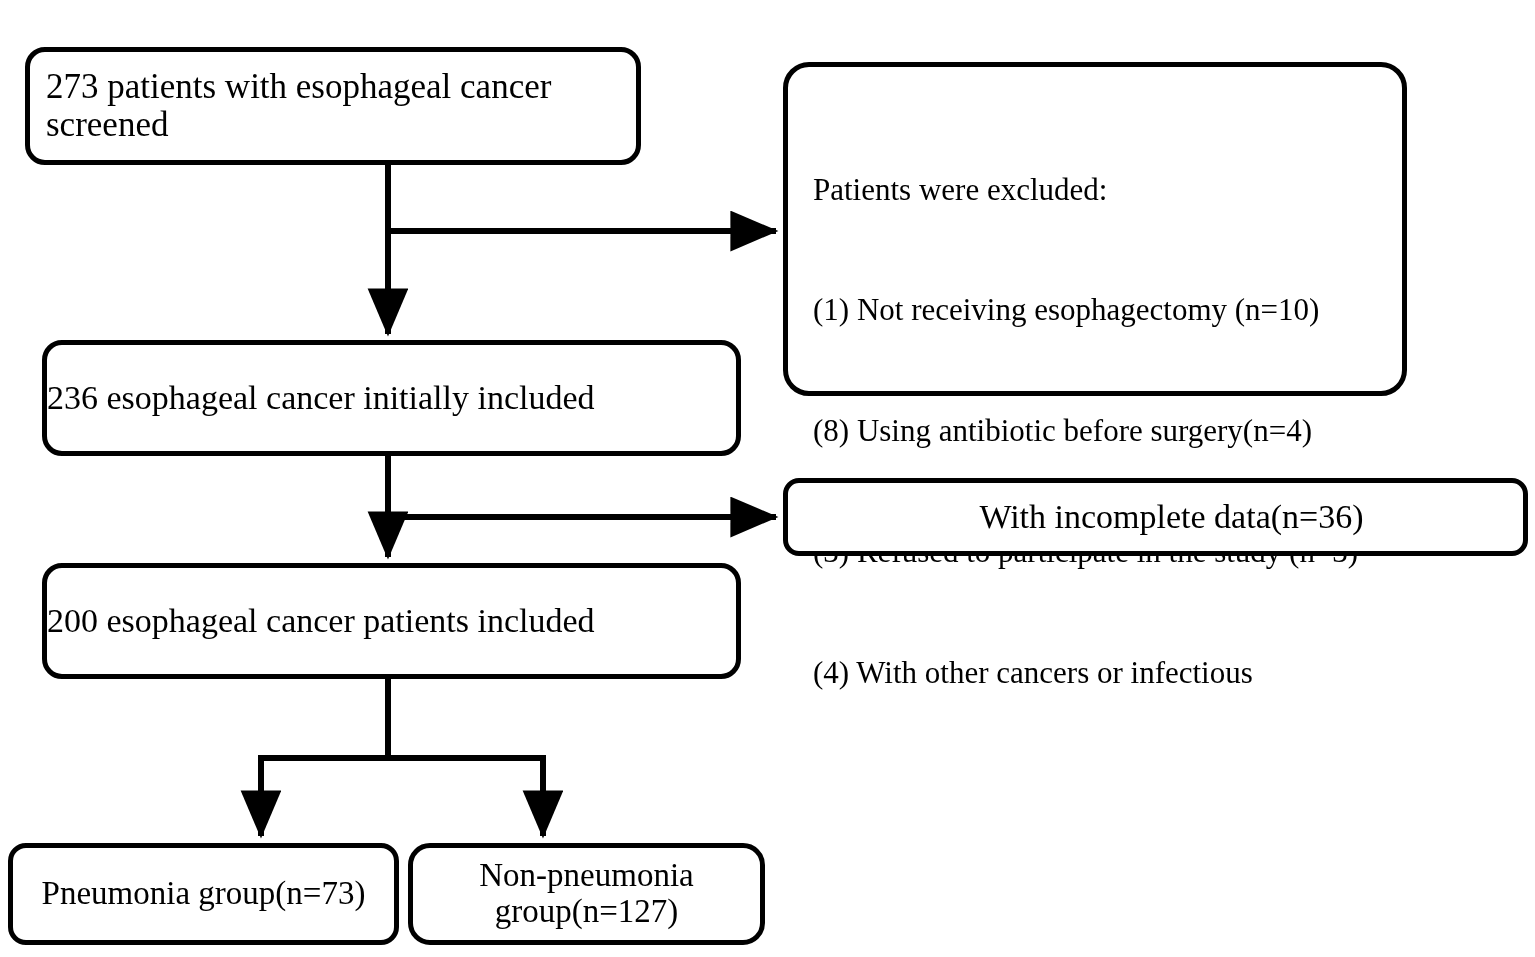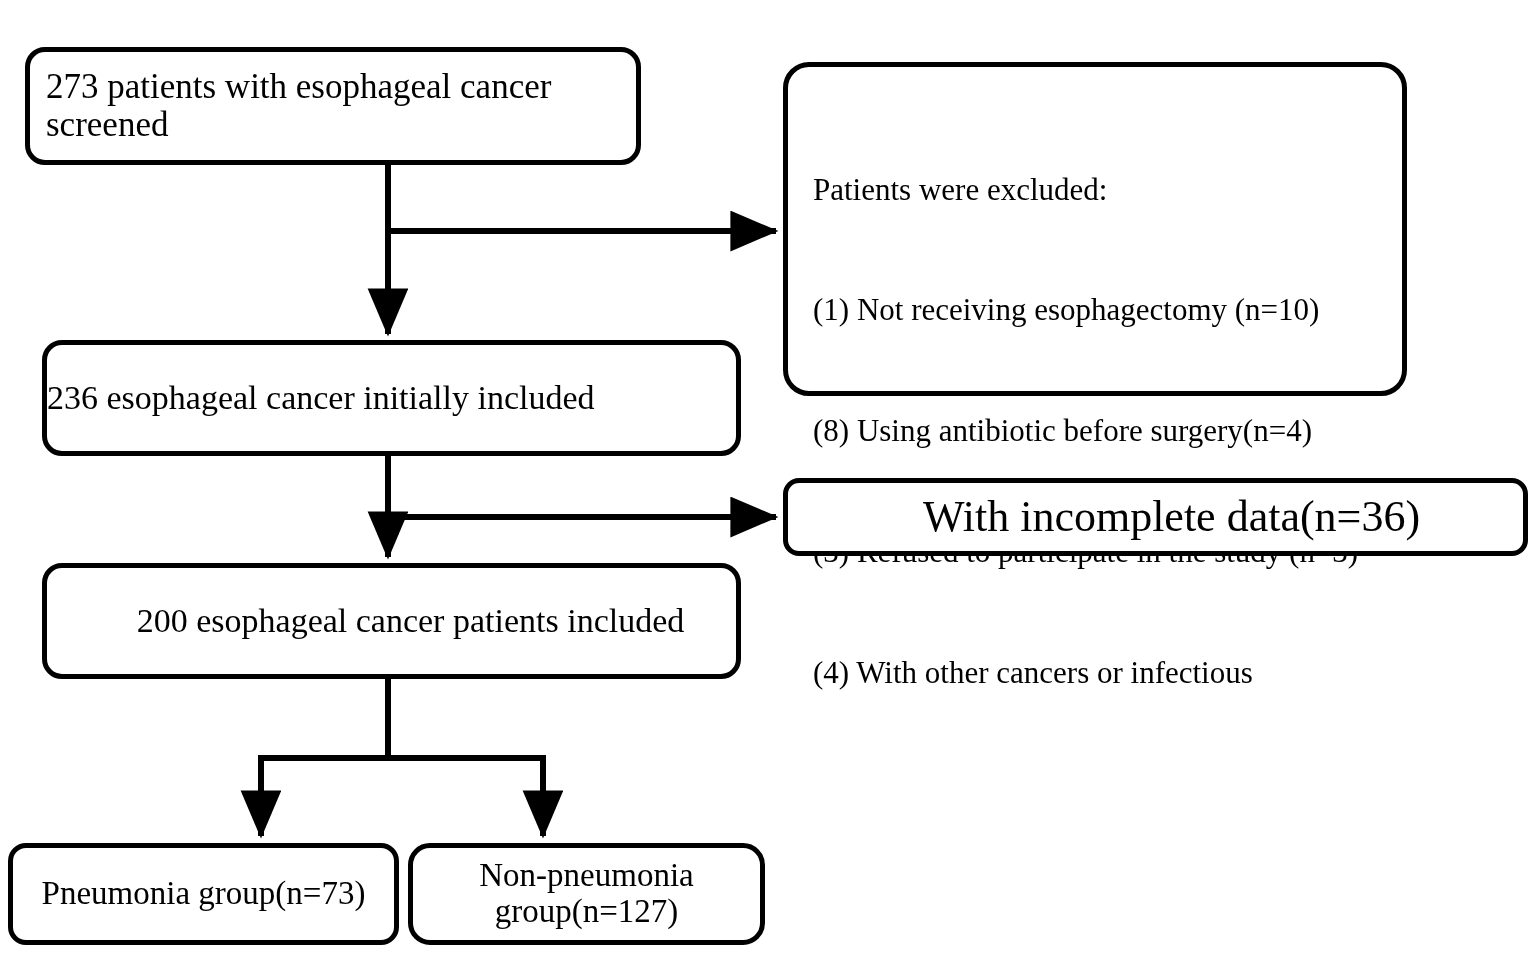--- a/index.html
+++ b/index.html
@@ -71,32 +71,31 @@
   #node-initial .node-text {
     font-size: 34px;
     text-align: left;
   }
 
   #node-incomplete {
     left: 783px; top: 478px; width: 745px; height: 78px;
     border-radius: 16px;
   }
   #node-incomplete .node-text {
-    font-size: 44px;
+    font-size: 34px;
     text-align: center;
     margin-left: 32px;
   }
 
   #node-included {
     left: 42px;  top: 563px; width: 699px; height: 116px;
   }
   #node-included .node-text {
     font-size: 34px;
-    padding-left: 38px;
-    text-align: center;
+    text-align: left;
   }
 
   #node-pneumonia {
     left: 8px;   top: 843px; width: 391px; height: 102px;
     border-radius: 18px;
   }
   #node-pneumonia .node-text {
     font-size: 33px;
     text-align: center;
   }

